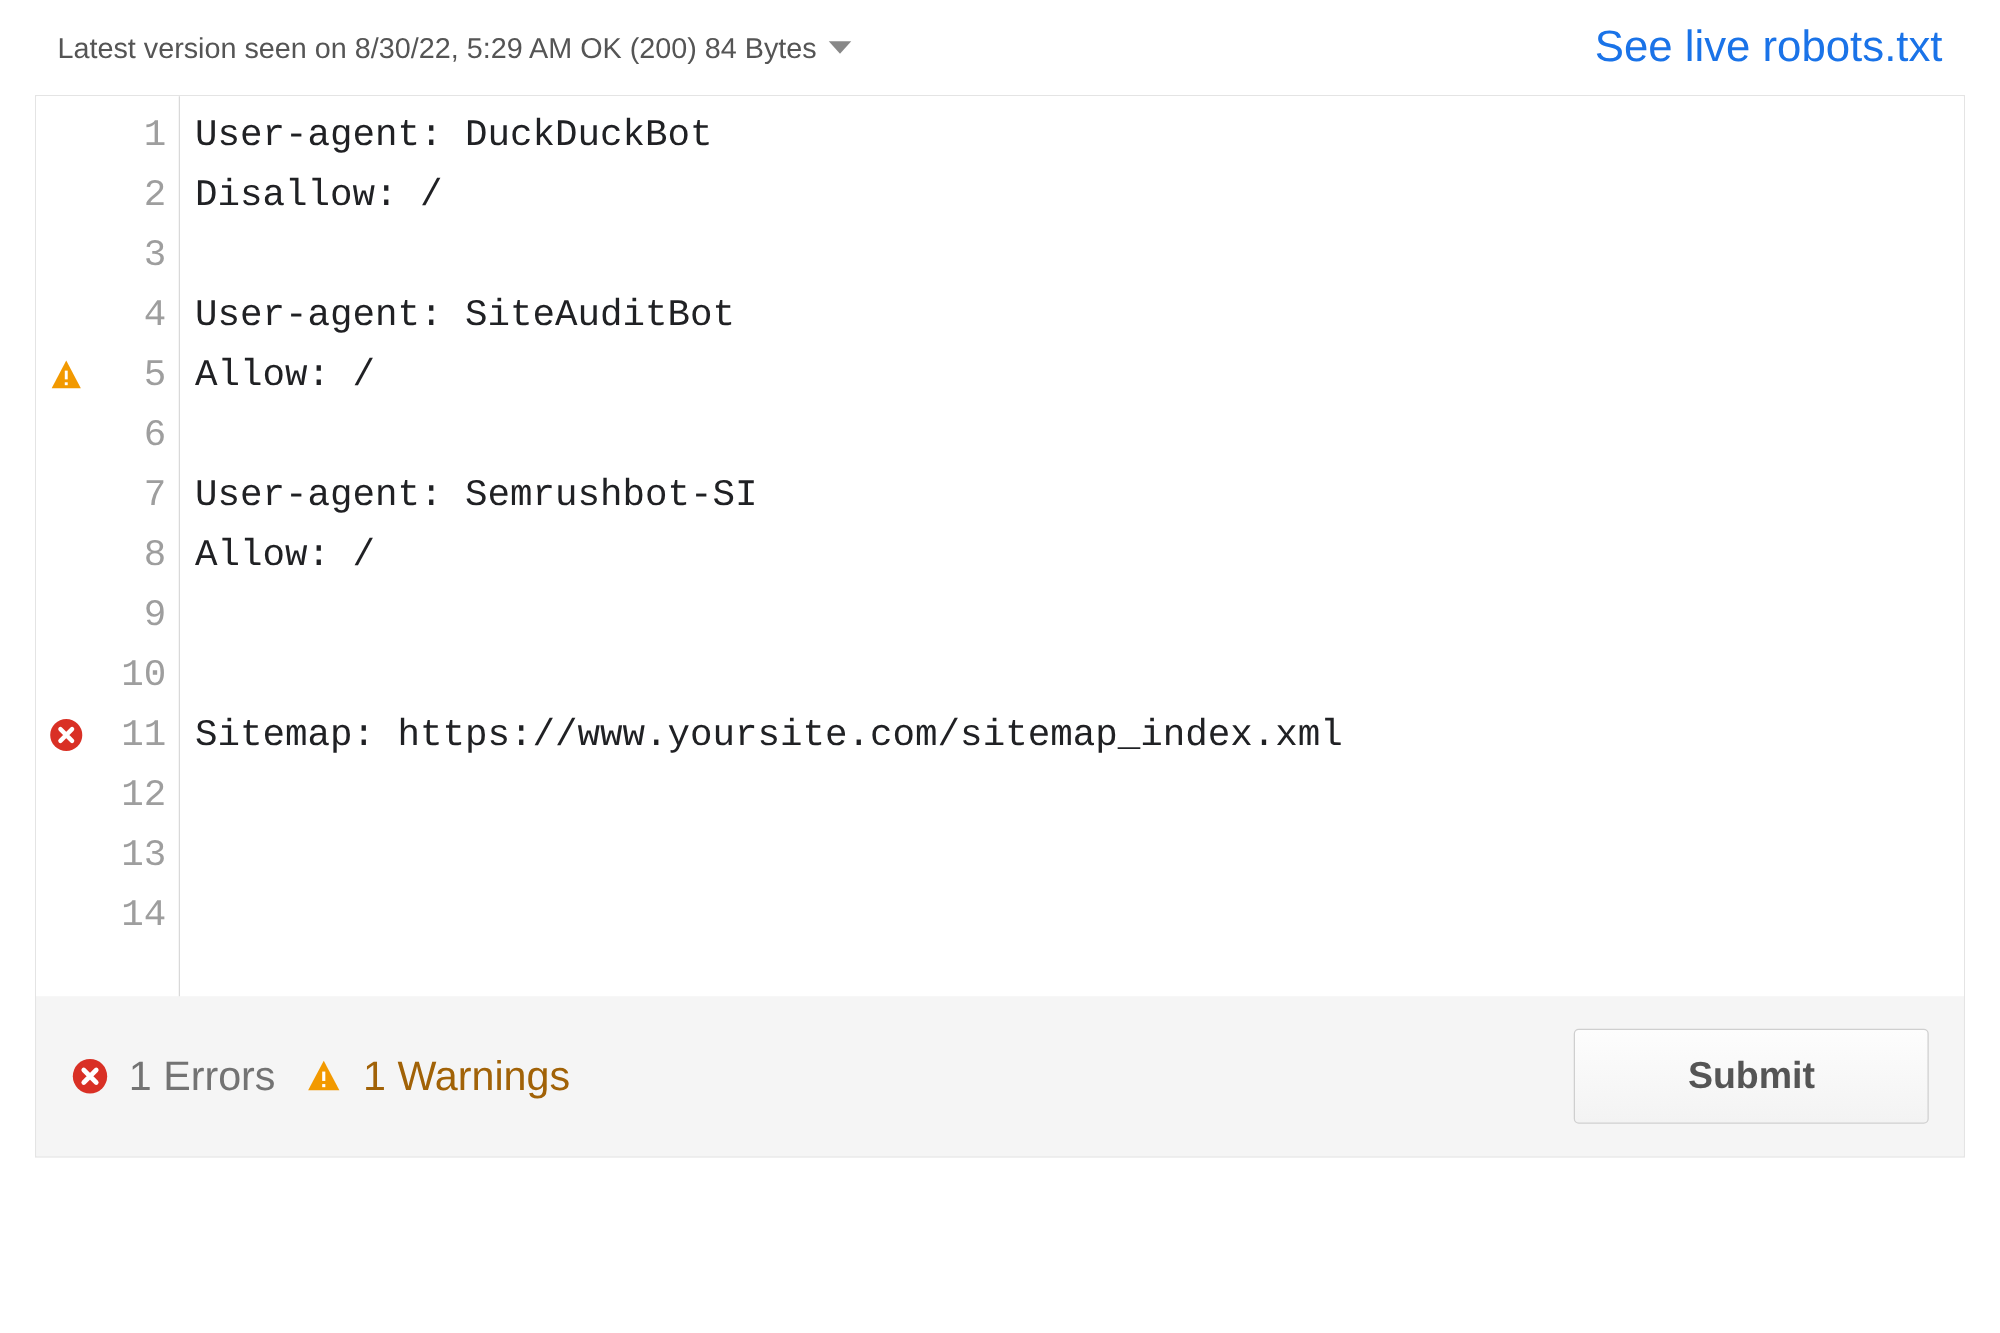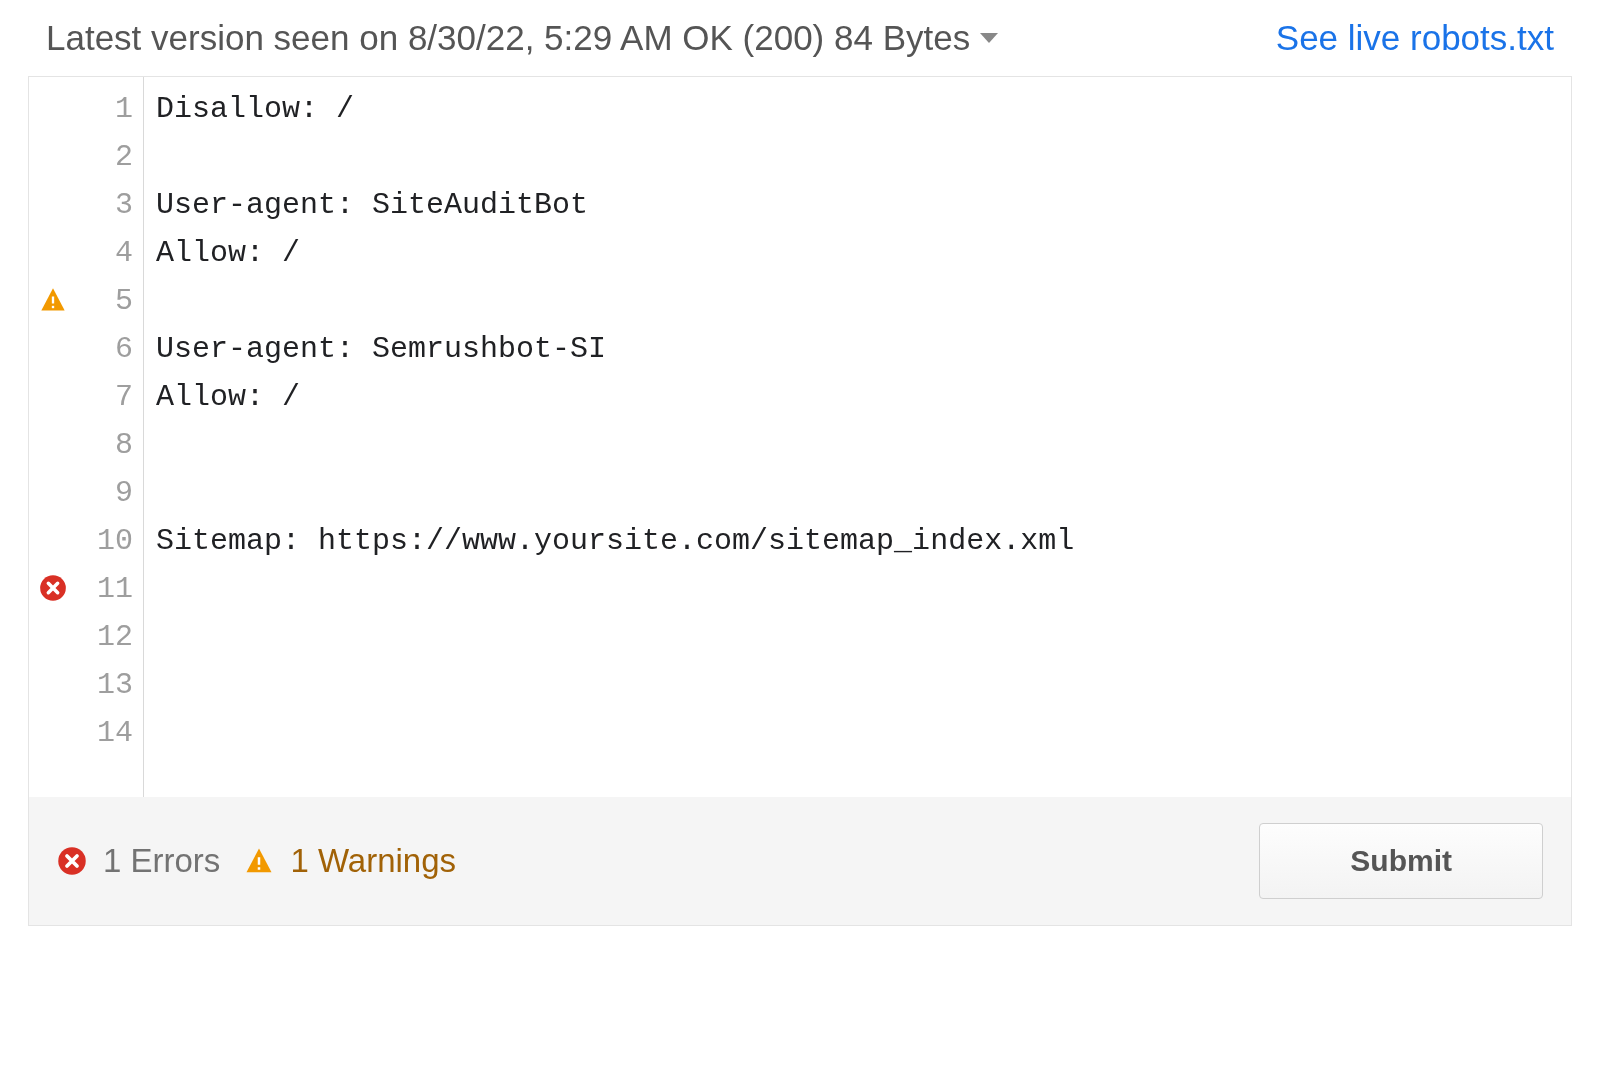--- a/index.html
+++ b/index.html
@@ -14,21 +14,21 @@
   .wrap {
     padding: 18px 28px 28px 28px;
   }
   .header-row {
     display: flex;
     justify-content: space-between;
     align-items: center;
     padding: 0 18px 18px 18px;
   }
   .version-select {
-    font-size: 35px;
+    font-size: 23px;
     color: #555;
     display: inline-flex;
     align-items: center;
     cursor: pointer;
   }
   .version-select .caret {
     margin-left: 10px;
     width: 0; height: 0;
     border-left: 9px solid transparent;
     border-right: 9px solid transparent;
@@ -155,20 +155,21 @@
               <svg viewBox="0 0 24 24" width="28" height="28">
                 <circle cx="12" cy="12" r="11" fill="#d93025"></circle>
                 <path d="M8 8 L16 16 M16 8 L8 16" stroke="#fff" stroke-width="3" stroke-linecap="round"></path>
               </svg>
             </span></div>
           <div class="gline">12</div>
           <div class="gline">13</div>
           <div class="gline">14</div>
         </div>
       <div class="code" id="code">
+          <div class="cline">User-agent: DuckDuckBot</div>
           <div class="cline">Disallow: /</div>
           <div class="cline"></div>
           <div class="cline">User-agent: SiteAuditBot</div>
           <div class="cline">Allow: /</div>
           <div class="cline"></div>
           <div class="cline">User-agent: Semrushbot-SI</div>
           <div class="cline">Allow: /</div>
           <div class="cline"></div>
           <div class="cline"></div>
           <div class="cline">Sitemap: https://www.yoursite.com/sitemap_index.xml</div>

